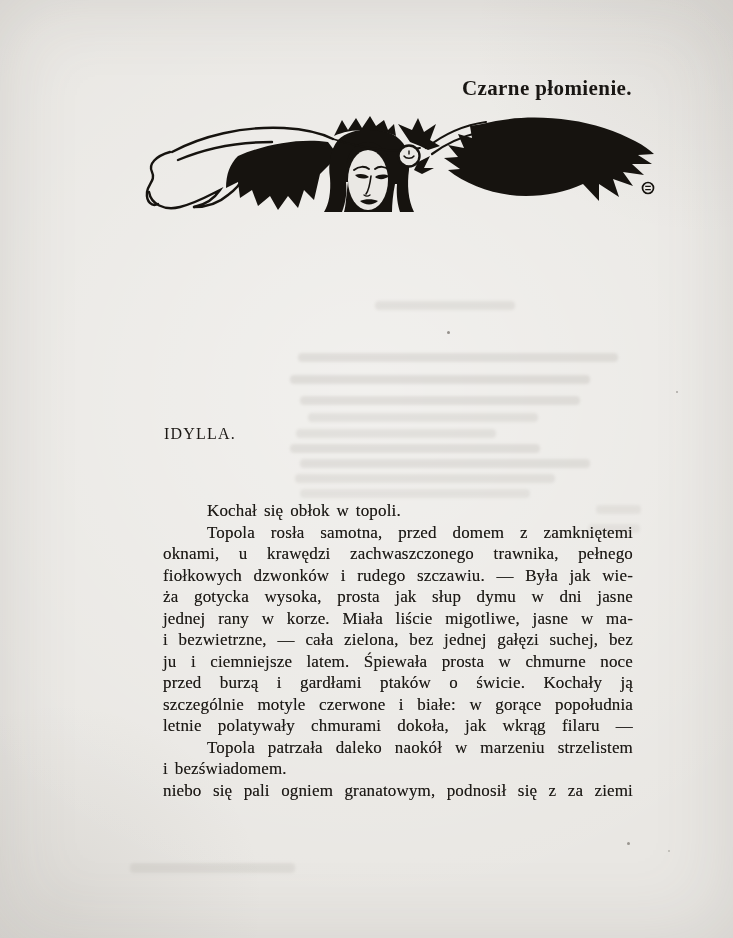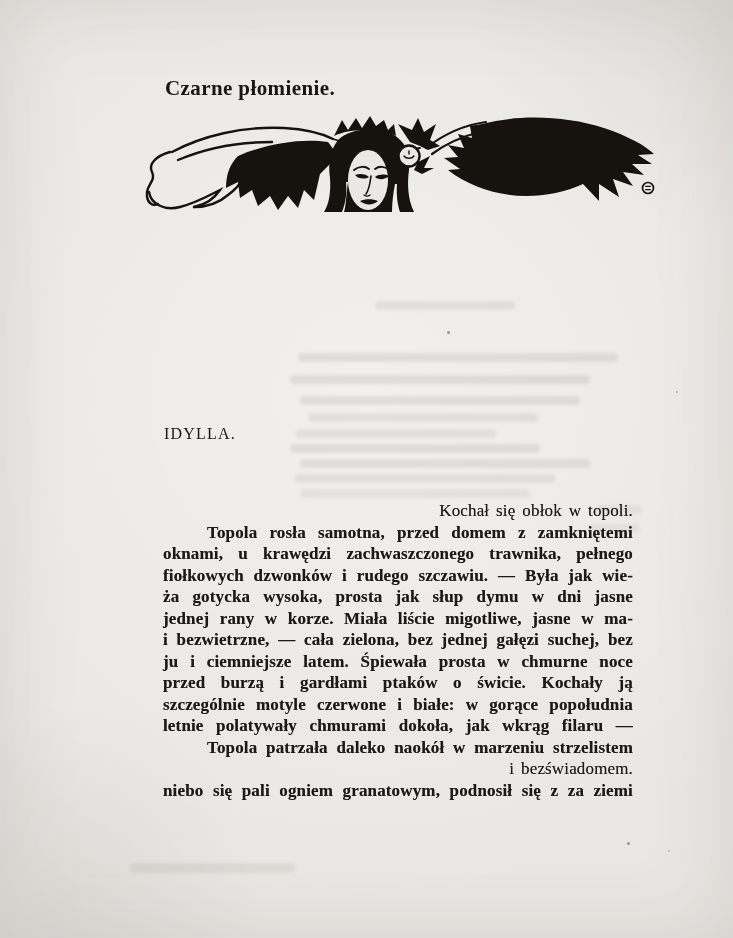--- a/index.html
+++ b/index.html
@@ -6,30 +6,30 @@
   body{width:733px;height:938px;overflow:hidden;
        font-family:"Liberation Serif","DejaVu Serif",serif;}
   .page{position:relative;width:733px;height:938px;
         background-color:#e9e7e3;
         background-image:
           radial-gradient(ellipse 120% 90% at 50% 42%, rgba(255,255,255,.38), rgba(255,255,255,0) 62%),
           radial-gradient(ellipse 40% 30% at 8% 96%, rgba(110,104,96,.10), rgba(110,104,96,0) 70%),
           radial-gradient(ellipse 45% 30% at 96% 4%, rgba(110,104,96,.08), rgba(110,104,96,0) 70%);
         box-shadow:inset 0 0 80px rgba(100,94,86,.16);}
   .running-header{position:absolute;left:165px;top:76px;width:467px;
-        text-align:left;font-size:21px;font-weight:bold;letter-spacing:.4px;
+        text-align:right;font-size:21px;font-weight:bold;letter-spacing:.4px;
         color:#191613;}
   .illustration{position:absolute;left:142px;top:112px;width:522px;height:115px;}
   .section-title{position:absolute;left:164px;top:425px;font-size:16px;
         letter-spacing:1.2px;color:#1c1915;}
   .body-text{position:absolute;left:163px;top:500px;width:470px;
         font-size:17px;color:#1d1a16;letter-spacing:.15px;word-spacing:2.5px;
         text-shadow:0 0 .4px rgba(29,26,22,.55);}
-  .line{height:21.5px;line-height:21.5px;text-align:right;overflow:visible;white-space:normal;}
-  .line.j{text-align:justify;text-align-last:justify;font-weight:bold;}
+  .line{height:21.5px;line-height:21.5px;text-align:left;overflow:visible;white-space:normal;}
+  .line.j{text-align:justify;text-align-last:justify;}
   .line.ind{padding-left:44px;}
   .ghost{position:absolute;height:9px;background:#857f76;opacity:.13;
         filter:blur(1.7px);border-radius:4px;pointer-events:none;}
   .speck{position:absolute;background:#4a443c;border-radius:50%;opacity:.55;}
 </style>
 </head>
 <body>
 
 <div class="page">
 

